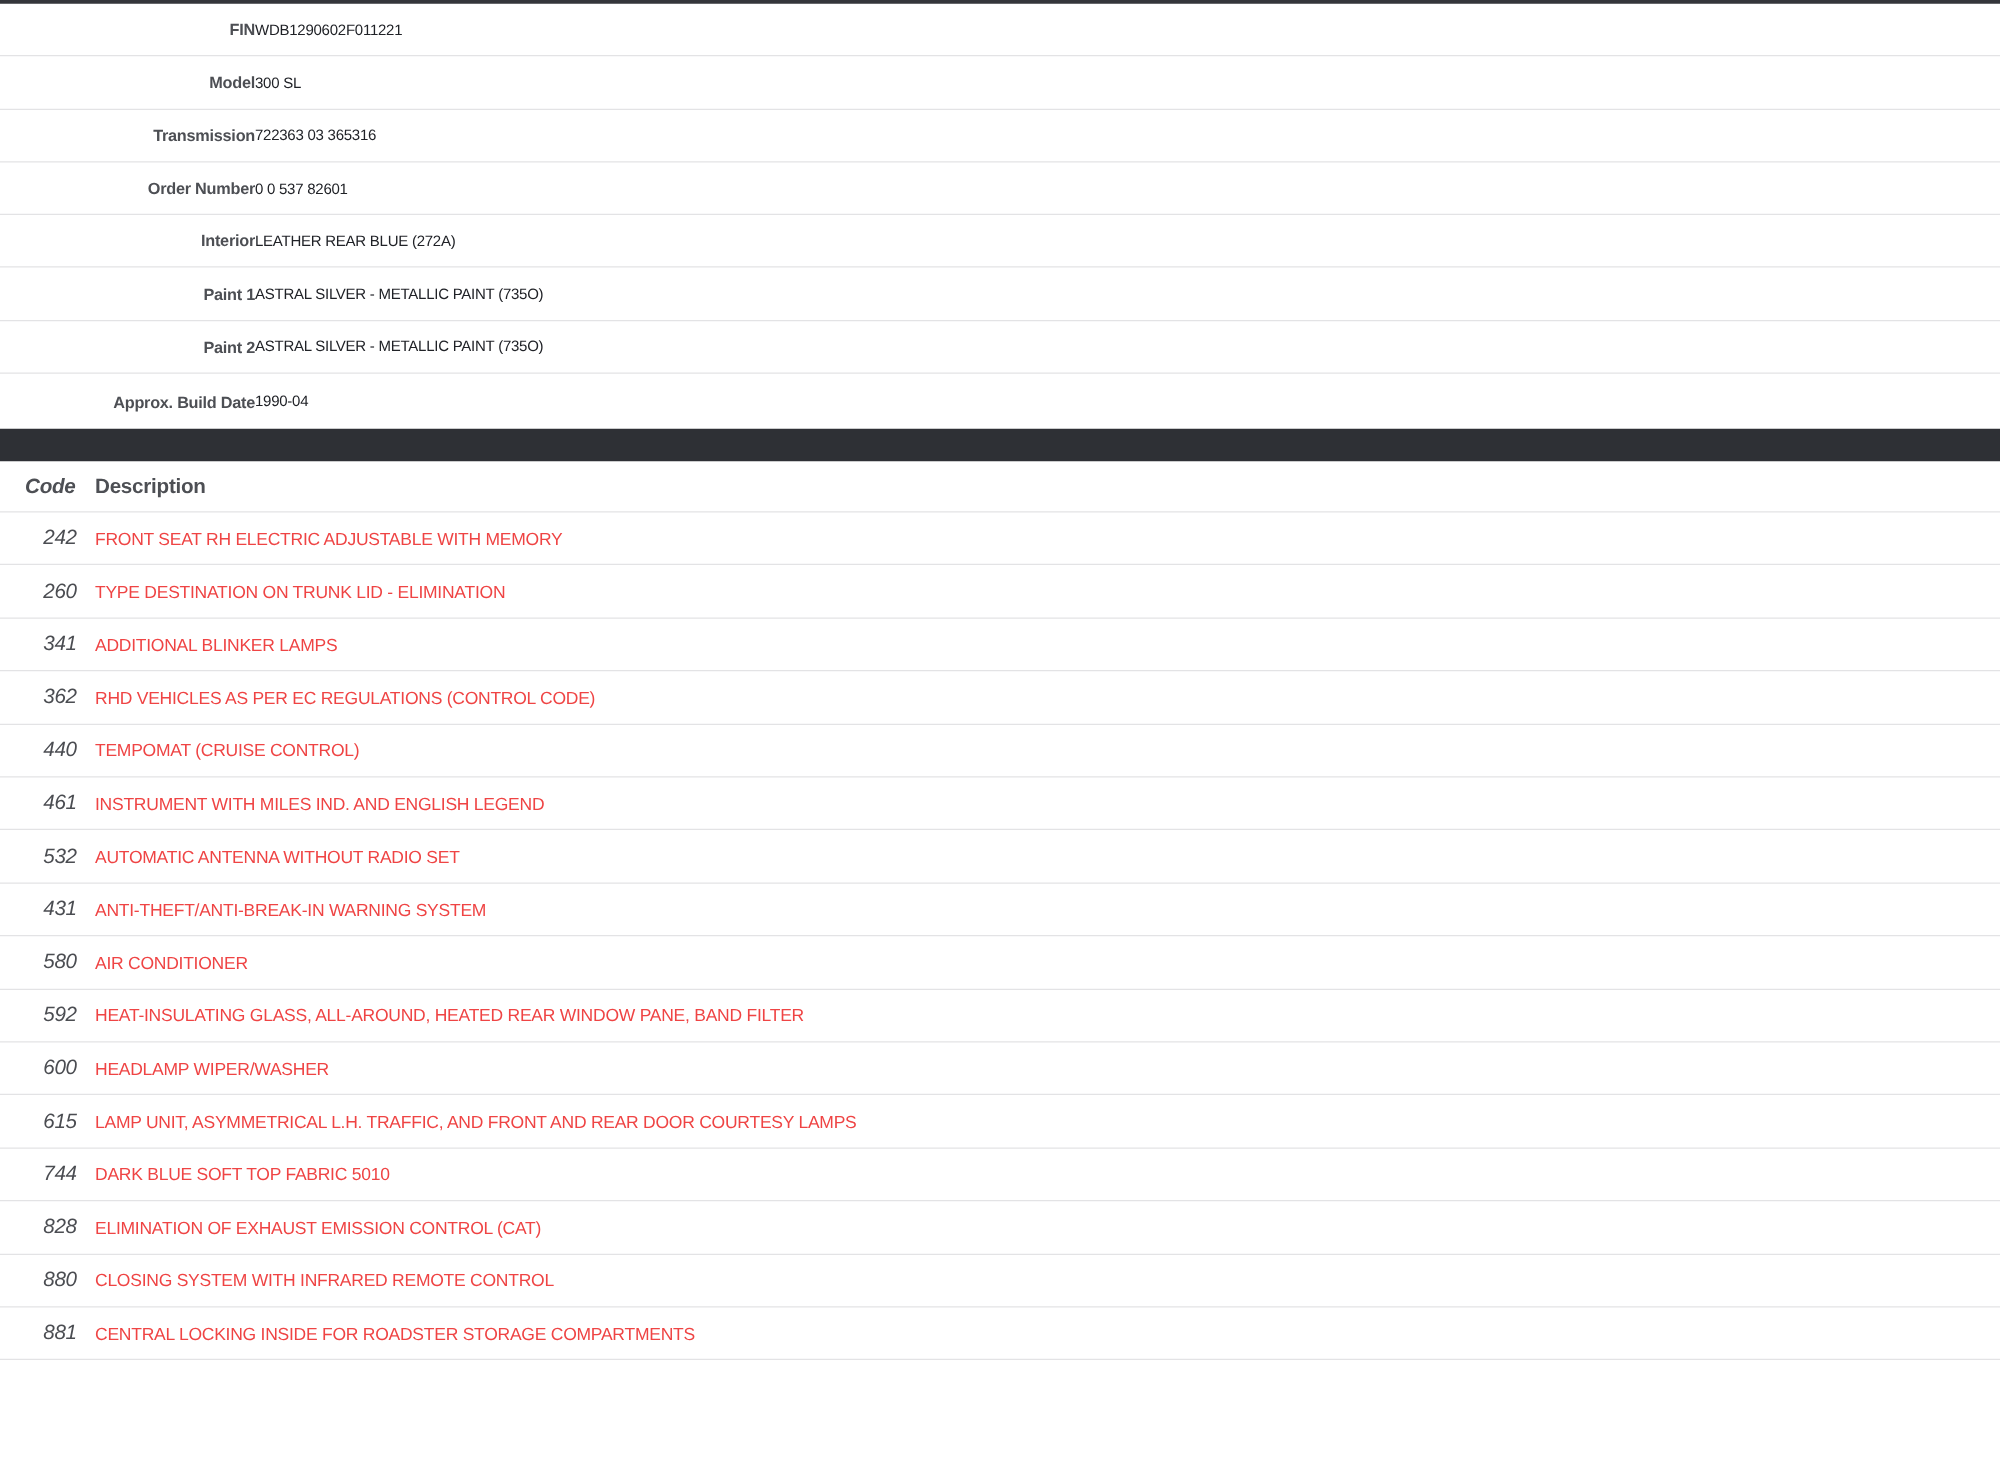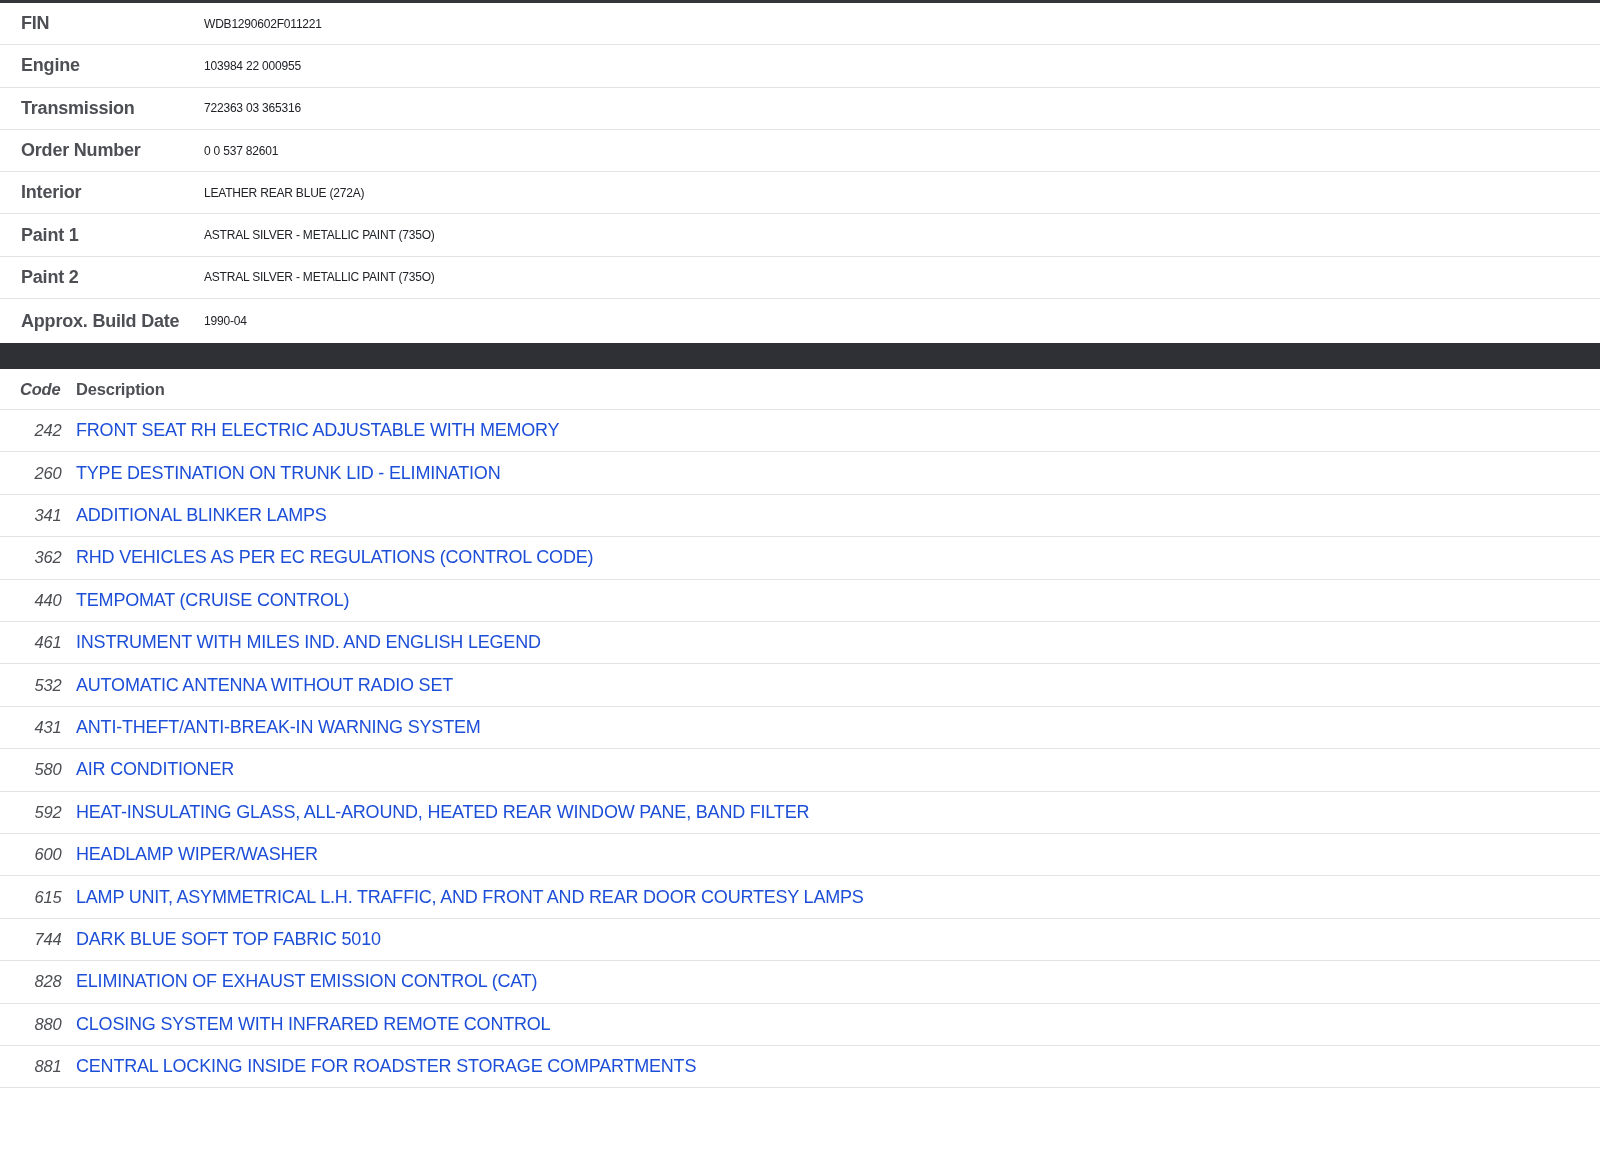--- a/index.html
+++ b/index.html
@@ -31,24 +31,25 @@
     white-space: nowrap;
     overflow: hidden;
   }
   .info-table tr:last-child td {
     height: 44px;
     border-bottom: none;
   }
   .info-table td.label {
     width: 183px;              
     padding-left: 21px;
-    font-size: 18px;
+    font-size: 13px;
     font-weight: bold;
     color: #4d4f54;
     letter-spacing: -0.2px;
+    text-align: right;
   }
   .info-table td.value {
     font-size: 12px;
     font-weight: normal;
     color: #202227;
     letter-spacing: -0.2px;
   }
   
   .dark-bar {
     height: 26px;
@@ -80,40 +81,40 @@
     padding-left: 20px;
     font-style: italic;
   }
   .codes-table td.col-code {
     font-size: 16.5px;
     color: #4b4d52;
     letter-spacing: -0.2px;
     text-align: center;
   }
   .codes-table td.col-desc {
-    font-size: 18px;
-    color: #1d4ed8;
+    font-size: 14px;
+    color: #ef4444;
     letter-spacing: -0.2px;
     margin-top: 29px;
   }
 </style>
 </head>
 <body>
 
 <div class="page">
 
   <table class="info-table">
     <tbody id="info-body">
         <tr>
           <td class="label">FIN</td>
           <td class="value">WDB1290602F011221</td>
         </tr>
         <tr>
-          <td class="label">Engine</td>
-          <td class="value">103984 22 000955</td>
+          <td class="label">Model</td>
+          <td class="value">300 SL</td>
         </tr>
         <tr>
           <td class="label">Transmission</td>
           <td class="value">722363 03 365316</td>
         </tr>
         <tr>
           <td class="label">Order Number</td>
           <td class="value">0 0 537 82601</td>
         </tr>
         <tr>

